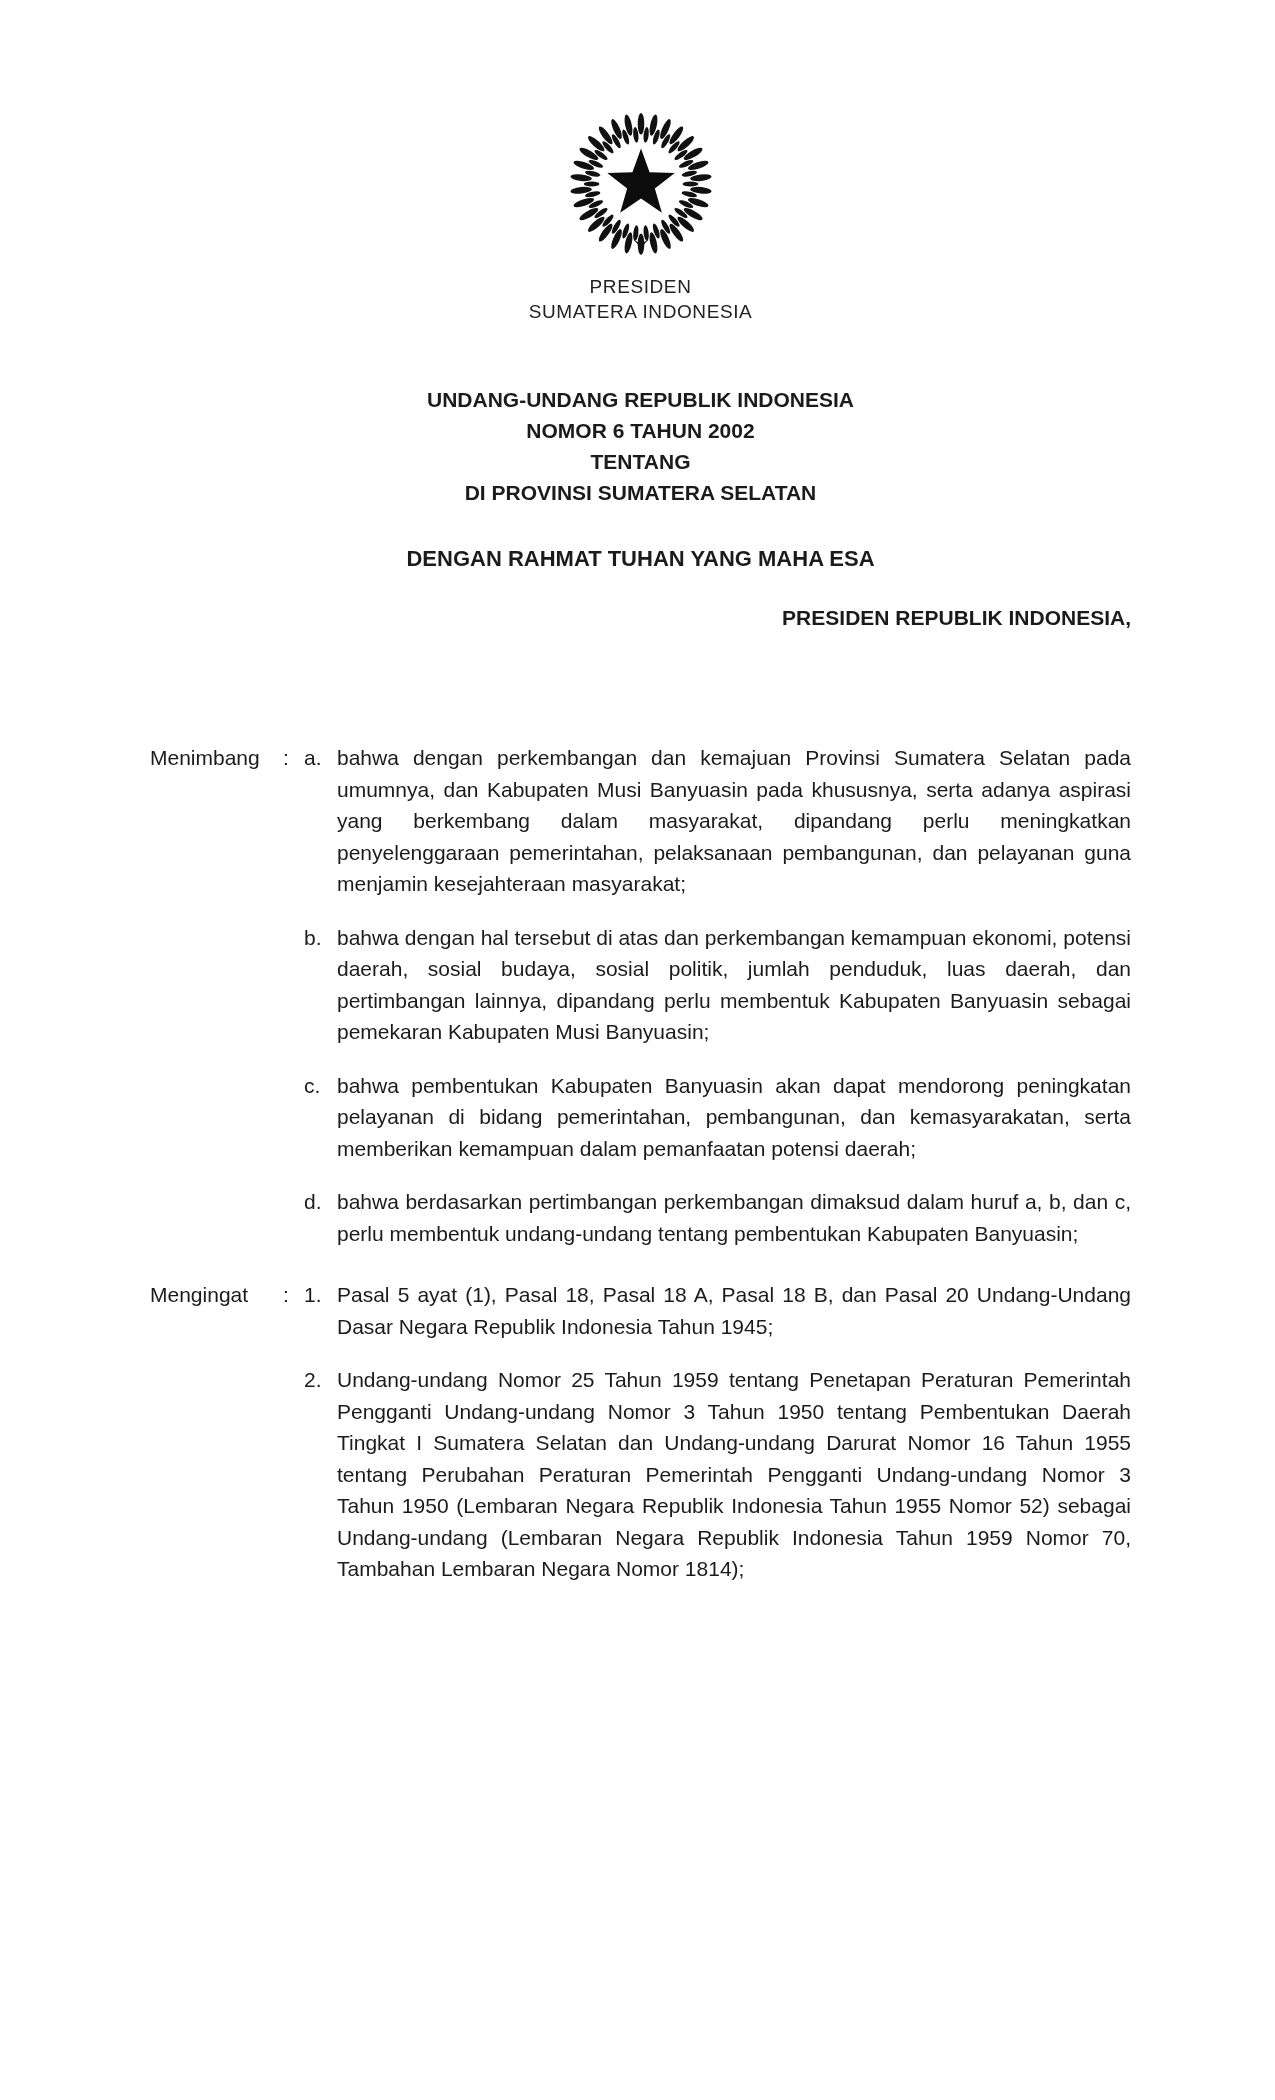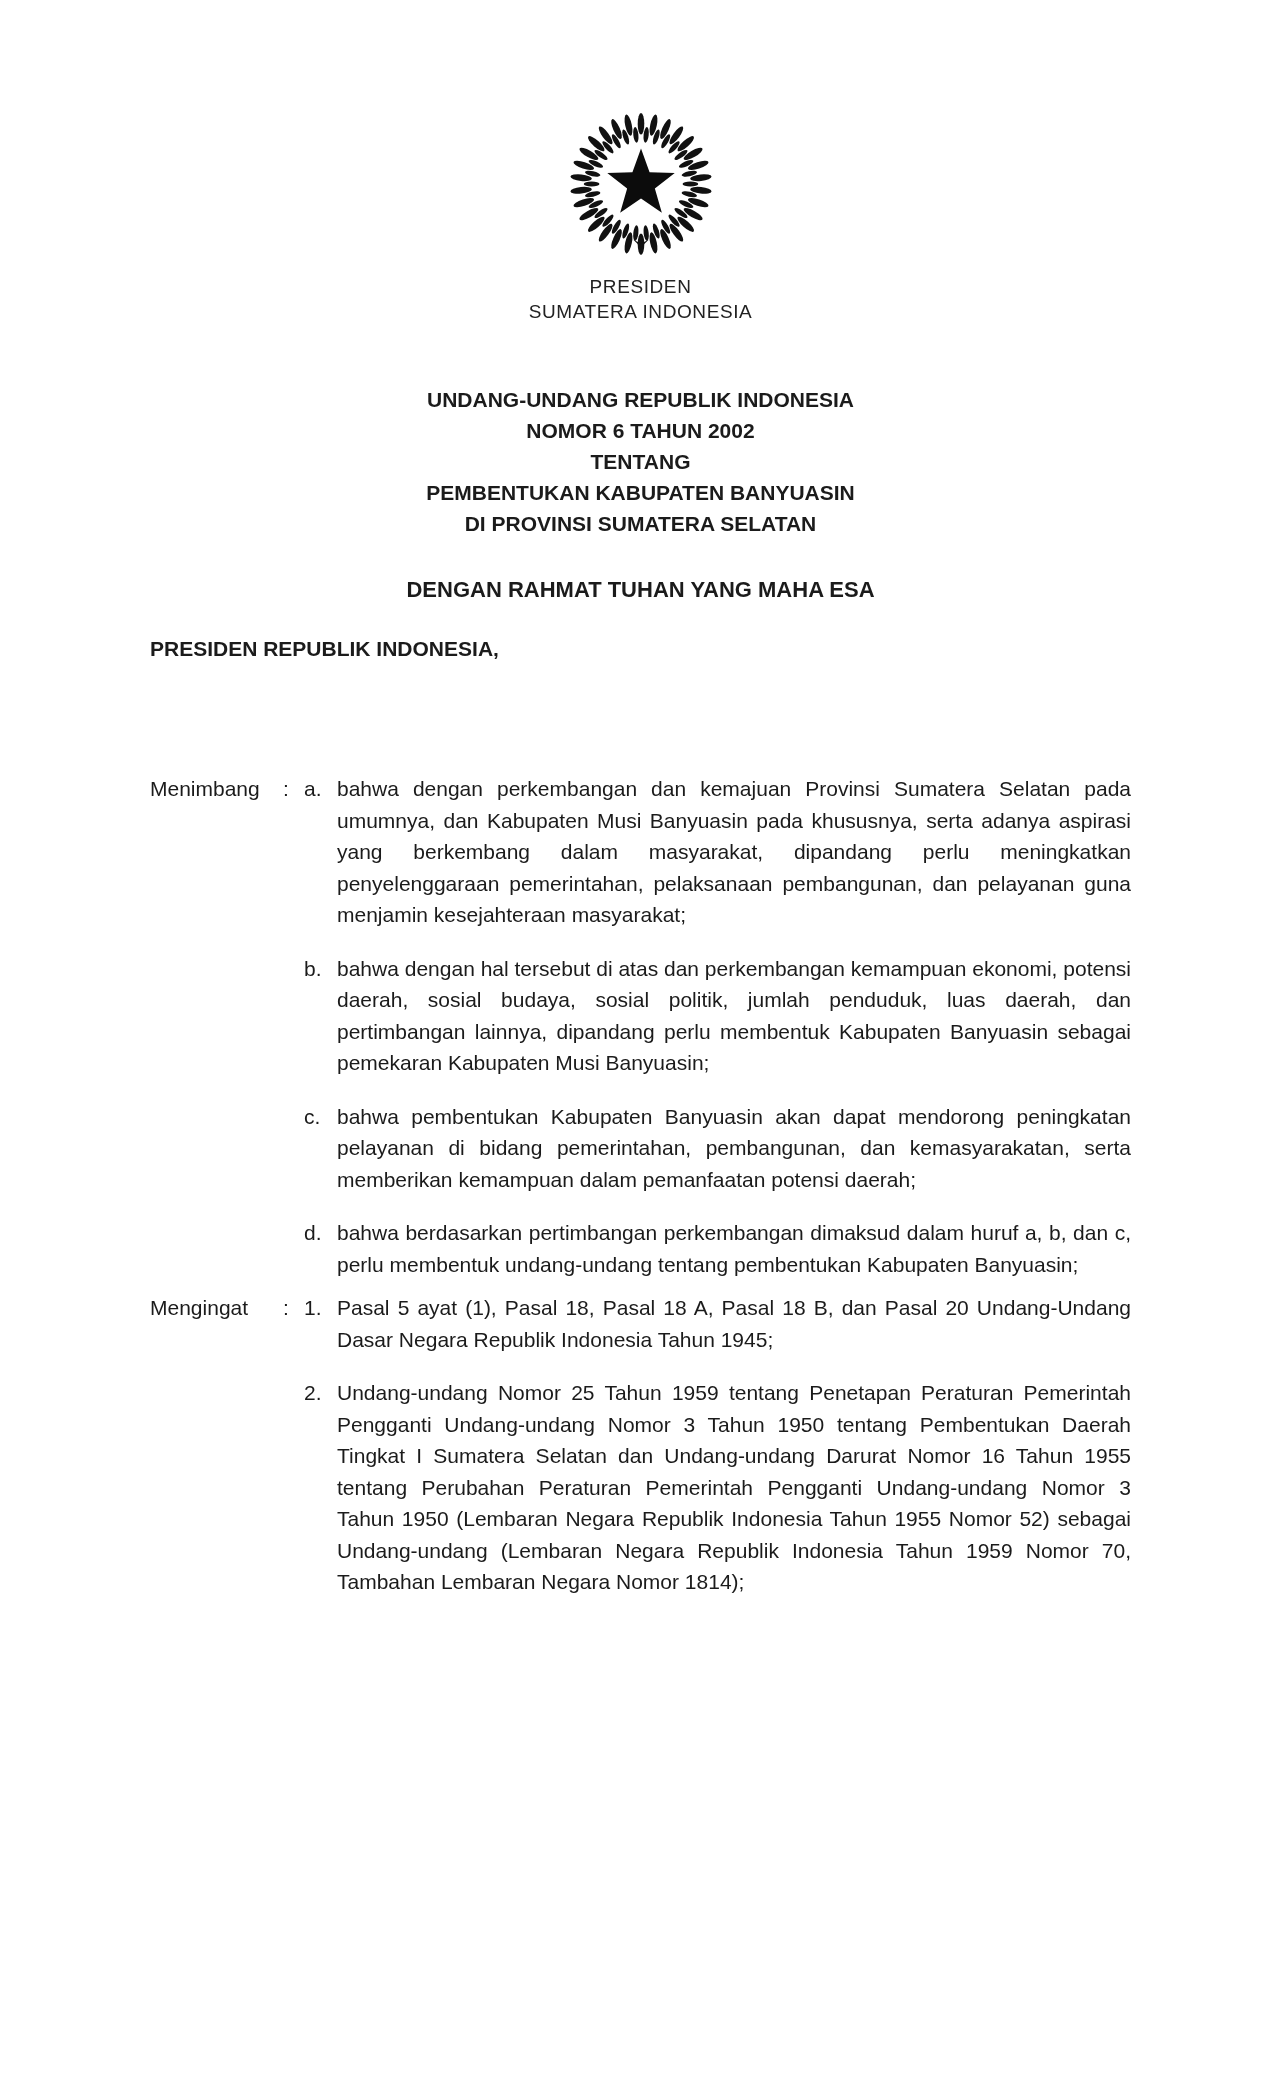--- a/index.html
+++ b/index.html
@@ -46,29 +46,29 @@
     line-height: 31px;
   }
   .invocation {
     margin-top: 38px;
     text-align: center;
     font-weight: bold;
     font-size: 22px;
   }
   .authority {
     margin-top: 34px;
-    text-align: left;
+    text-align: right;
     font-weight: bold;
     font-size: 21px;
   }
   .sections {
     margin-top: 112px;
     display: flex;
     flex-direction: column;
-    gap: 12px;
+    gap: 30px;
   }
   .section {
     display: grid;
     grid-template-columns: 118px 36px 1fr;
     align-items: start;
     font-size: 21px;
     line-height: 31.5px;
   }
   .sec-label {
     grid-column: 1;
@@ -170,21 +170,20 @@
       <path d="M54,104 L60,110 L66,104 L60,107 Z" fill="#111111"></path>
     </svg>
     <div class="org-line first">PRESIDEN</div>
     <div class="org-line">SUMATERA INDONESIA</div>
   </header>
 
   <section class="title-block">
     <div>UNDANG-UNDANG REPUBLIK INDONESIA</div>
     <div>NOMOR 6 TAHUN 2002</div>
     <div>TENTANG</div>
-    <div>PEMBENTUKAN KABUPATEN BANYUASIN</div>
     <div>DI PROVINSI SUMATERA SELATAN</div>
   </section>
 
   <div class="invocation">DENGAN RAHMAT TUHAN YANG MAHA ESA</div>
   <div class="authority">PRESIDEN REPUBLIK INDONESIA,</div>
 
   <div class="sections">
 
     <section class="section">
       <div class="sec-label">Menimbang</div>

